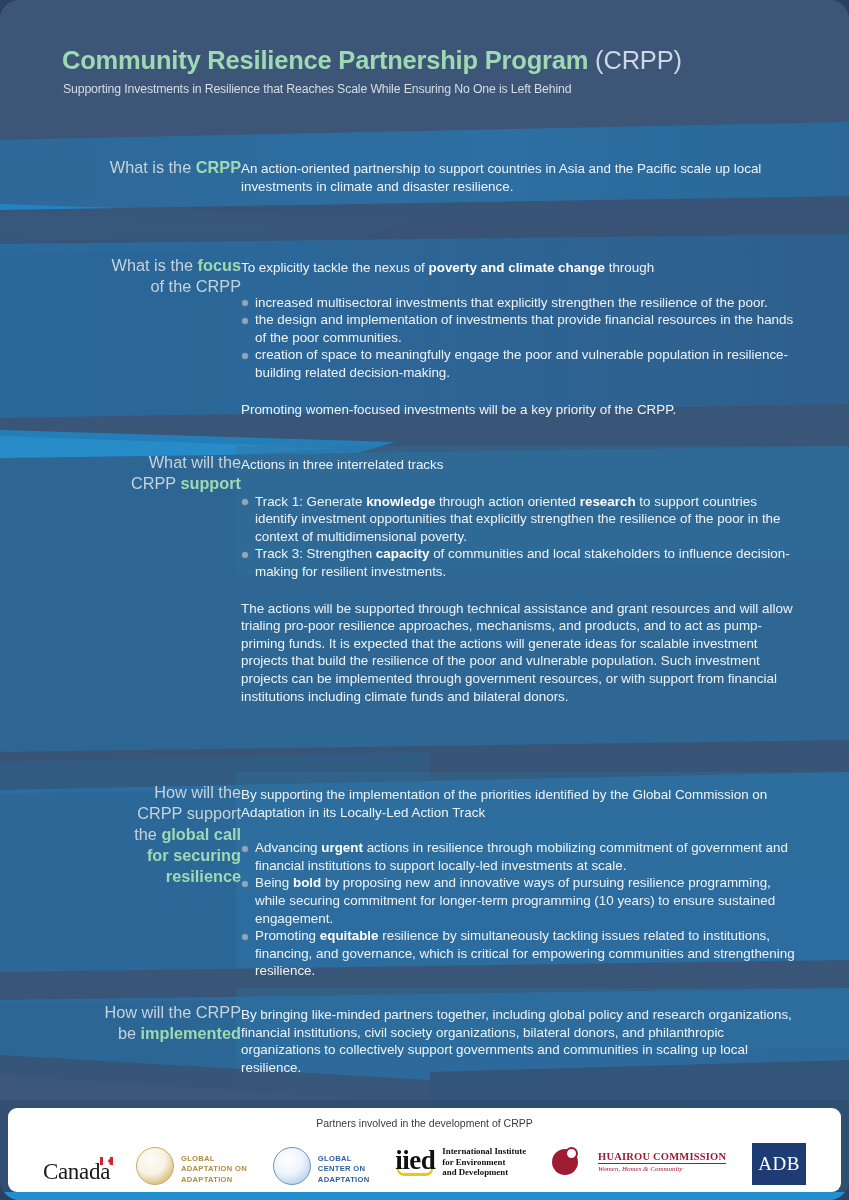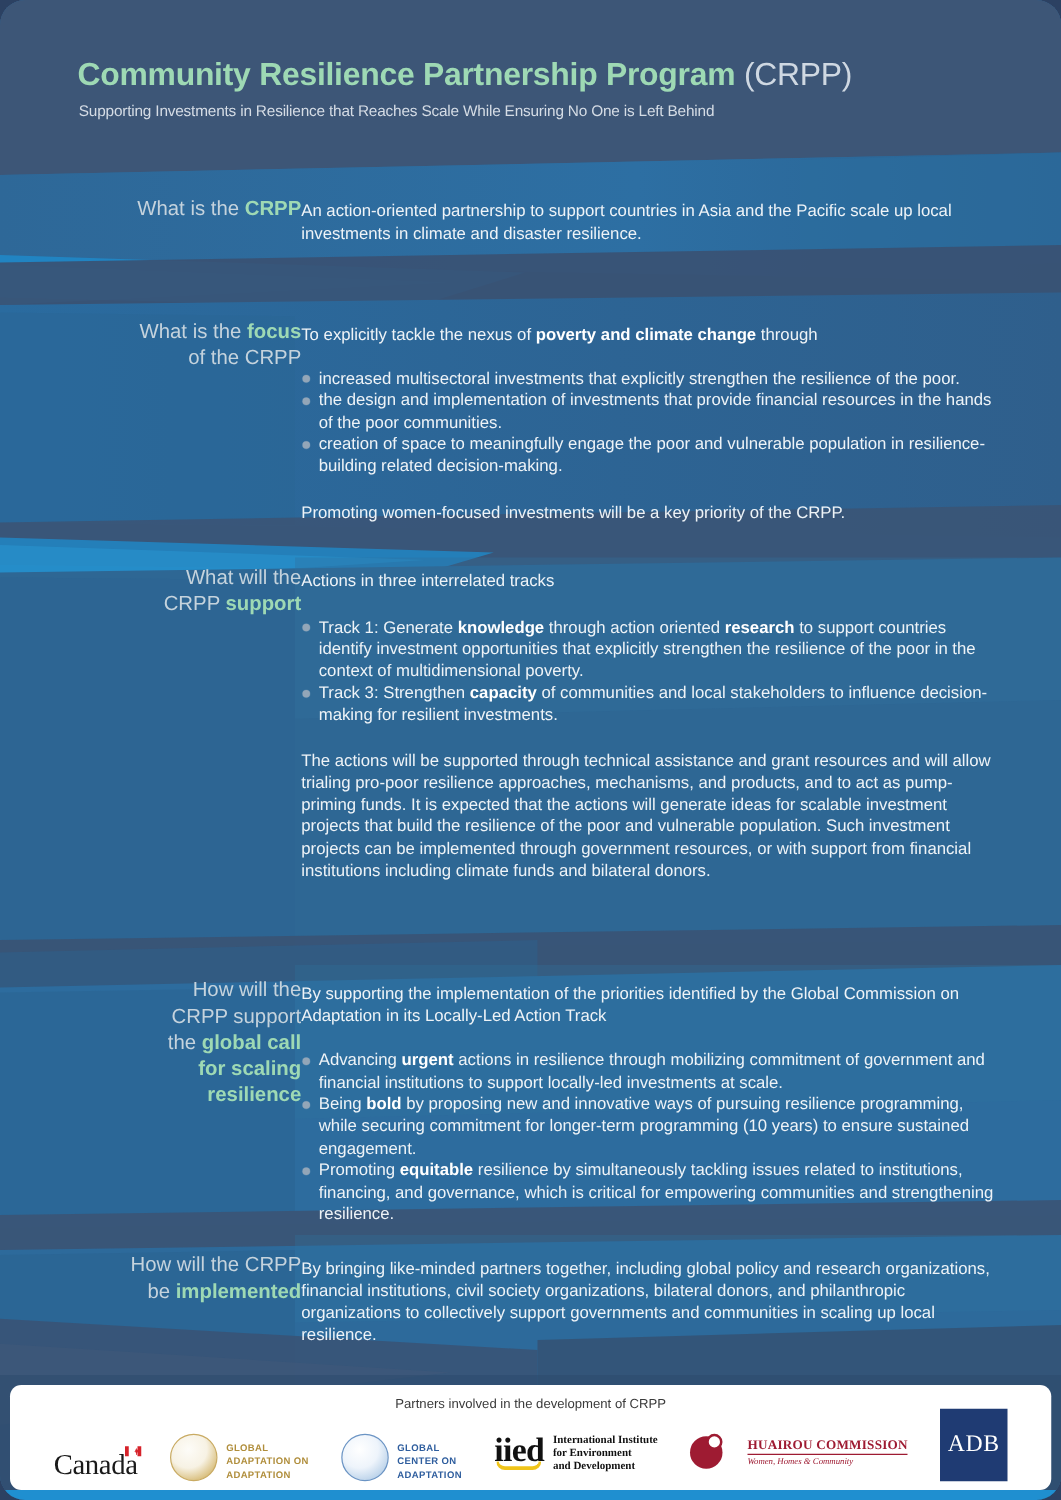--- a/index.html
+++ b/index.html
@@ -122,21 +122,21 @@
   .hua-wrap { display:flex; align-items:center; }
   .hua-mark { position:relative; width:30px; height:30px; flex:0 0 30px; }
   .hua-mark .c1 { position:absolute; left:0; top:2px; width:26px; height:26px; border-radius:50%; background:#9e1b32; }
   .hua-mark .c2 { position:absolute; left:13px; top:0; width:13px; height:13px; border-radius:50%; background:#fff; border:2px solid #9e1b32; }
   .hua-txt { margin-left:16px; }
   .hua-l1 { font-family:"Liberation Serif", serif; font-size:10.5px; color:#9e1b32; font-weight:bold; letter-spacing:0.2px; border-bottom:1px solid #9e1b32; padding-bottom:1px; }
   .hua-l2 { font-family:"Liberation Serif", serif; font-style:italic; font-size:7px; color:#9e1b32; margin-top:1.5px; }
 
   
   .adb {
-    width:54px; height:58px; background:#1f3b73;
+    width:54px; height:42px; background:#1f3b73;
     display:flex; align-items:center; justify-content:center;
     font-family:"Liberation Serif", serif; font-size:19px; color:#fff; letter-spacing:0.5px;
   }
 
   .bottombar { position:absolute; left:0; top:1192px; width:849px; height:8px; background:#1f8fd0; z-index:7; }
 </style>
 </head>
 <body>
 
 <div id="poster">
@@ -258,21 +258,21 @@
       <div class="gap" style="height:19px;"></div>
       <p class="para">The actions will be supported through technical assistance and grant resources and will allow trialing pro-poor resilience approaches, mechanisms, and products, and to act as pump-priming funds. It is expected that the actions will generate ideas for scalable investment projects that build the resilience of the poor and vulnerable population. Such investment projects can be implemented through government resources, or with support from financial institutions including climate funds and bilateral donors.</p>
     </div>
   </div>
 
   <div class="row" style="left:0; top:782px; width:849px;">
     <div class="qcol" style="left:35px; top:0;">
       <div>How will the</div>
       <div>CRPP support</div>
       <div><span>the </span><b>global call</b></div>
-      <div><b>for scaling</b></div>
+      <div><b>for securing</b></div>
       <div><b>resilience</b></div>
     </div>
     <div class="acol" style="top:4px;">
       <p class="para">By supporting the implementation of the priorities identified by the Global Commission on Adaptation in its Locally-Led Action Track</p>
       <div class="gap" style="height:18px;"></div>
       <ul class="blist">
         <li><span>Advancing </span><span class="grn">urgent</span><span> actions in resilience through mobilizing commitment of government and financial institutions to support locally-led investments at scale.</span></li>
         <li><span>Being </span><span class="grn">bold</span><span> by proposing new and innovative ways of pursuing resilience programming, while securing commitment for longer-term programming (10 years) to ensure sustained engagement.</span></li>
         <li><span>Promoting </span><span class="grn">equitable</span><span> resilience by simultaneously tackling issues related to institutions, financing, and governance, which is critical for empowering communities and strengthening resilience.</span></li>
       </ul>

